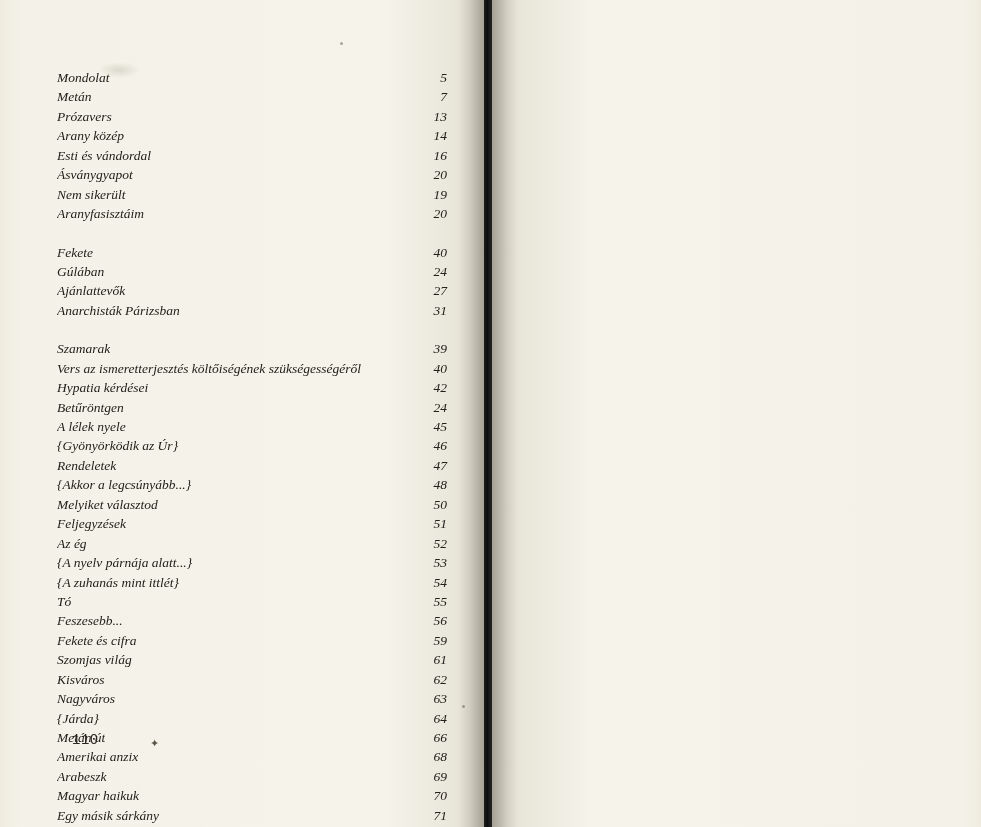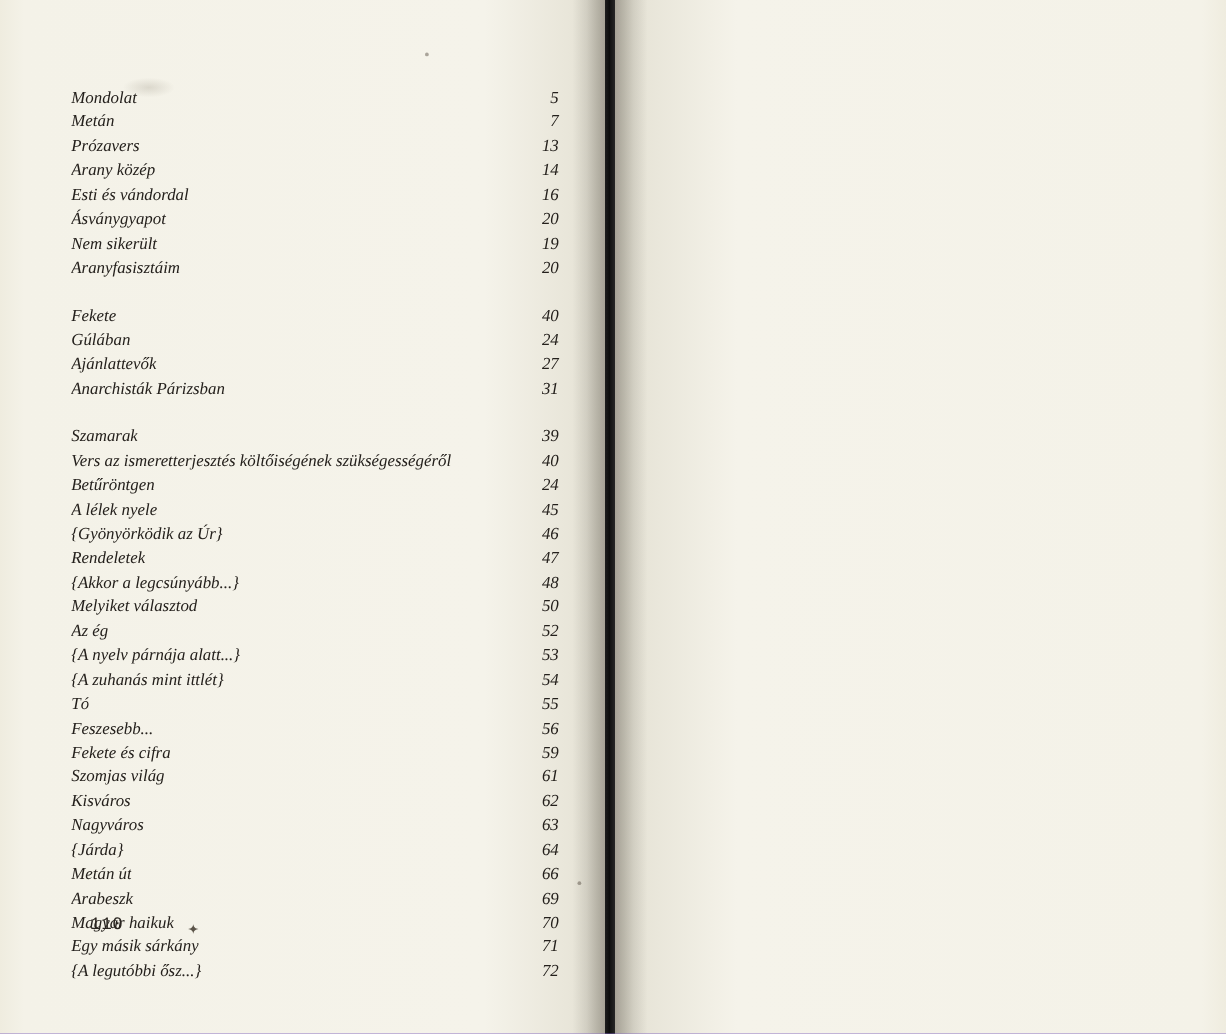--- a/index.html
+++ b/index.html
@@ -132,37 +132,40 @@
         <div class="entry"><span class="title">Nem sikerült</span><span class="pageno">19</span></div>
         <div class="entry"><span class="title">Aranyfasisztáim</span><span class="pageno">20</span></div>
         <div class="group-gap"></div>
         <div class="entry"><span class="title">Fekete</span><span class="pageno">40</span></div>
         <div class="entry"><span class="title">Gúlában</span><span class="pageno">24</span></div>
         <div class="entry"><span class="title">Ajánlattevők</span><span class="pageno">27</span></div>
         <div class="entry"><span class="title">Anarchisták Párizsban</span><span class="pageno">31</span></div>
         <div class="group-gap"></div>
         <div class="entry"><span class="title">Szamarak</span><span class="pageno">39</span></div>
         <div class="entry"><span class="title">Vers az ismeretterjesztés költőiségének szükségességéről</span><span class="pageno">40</span></div>
+        <div class="entry"><span class="title">Hypatia kérdései</span><span class="pageno">42</span></div>
         <div class="entry"><span class="title">Betűröntgen</span><span class="pageno">24</span></div>
         <div class="entry"><span class="title">A lélek nyele</span><span class="pageno">45</span></div>
         <div class="entry"><span class="title">{Gyönyörködik az Úr}</span><span class="pageno">46</span></div>
         <div class="entry"><span class="title">Rendeletek</span><span class="pageno">47</span></div>
         <div class="entry"><span class="title">{Akkor a legcsúnyább...}</span><span class="pageno">48</span></div>
         <div class="entry"><span class="title">Melyiket választod</span><span class="pageno">50</span></div>
+        <div class="entry"><span class="title">Feljegyzések</span><span class="pageno">51</span></div>
         <div class="entry"><span class="title">Az ég</span><span class="pageno">52</span></div>
         <div class="entry"><span class="title">{A nyelv párnája alatt...}</span><span class="pageno">53</span></div>
         <div class="entry"><span class="title">{A zuhanás mint ittlét}</span><span class="pageno">54</span></div>
         <div class="entry"><span class="title">Tó</span><span class="pageno">55</span></div>
         <div class="entry"><span class="title">Feszesebb...</span><span class="pageno">56</span></div>
         <div class="entry"><span class="title">Fekete és cifra</span><span class="pageno">59</span></div>
         <div class="entry"><span class="title">Szomjas világ</span><span class="pageno">61</span></div>
         <div class="entry"><span class="title">Kisváros</span><span class="pageno">62</span></div>
         <div class="entry"><span class="title">Nagyváros</span><span class="pageno">63</span></div>
         <div class="entry"><span class="title">{Járda}</span><span class="pageno">64</span></div>
         <div class="entry"><span class="title">Metán út</span><span class="pageno">66</span></div>
+        <div class="entry"><span class="title">Amerikai anzix</span><span class="pageno">68</span></div>
         <div class="entry"><span class="title">Arabeszk</span><span class="pageno">69</span></div>
         <div class="entry"><span class="title">Magyar haikuk</span><span class="pageno">70</span></div>
         <div class="entry"><span class="title">Egy másik sárkány</span><span class="pageno">71</span></div>
         <div class="entry"><span class="title">{A legutóbbi ősz...}</span><span class="pageno">72</span></div>
       </div>
     <div class="folio folio-left">110</div>
     <div class="fleur">✦</div>
     <div class="speck" style="left:340px;top:42px;width:3px;height:3px;"></div>
     <div class="speck" style="left:462px;top:705px;width:3px;height:3px;"></div>
     <div class="edge-shadow-l"></div>

